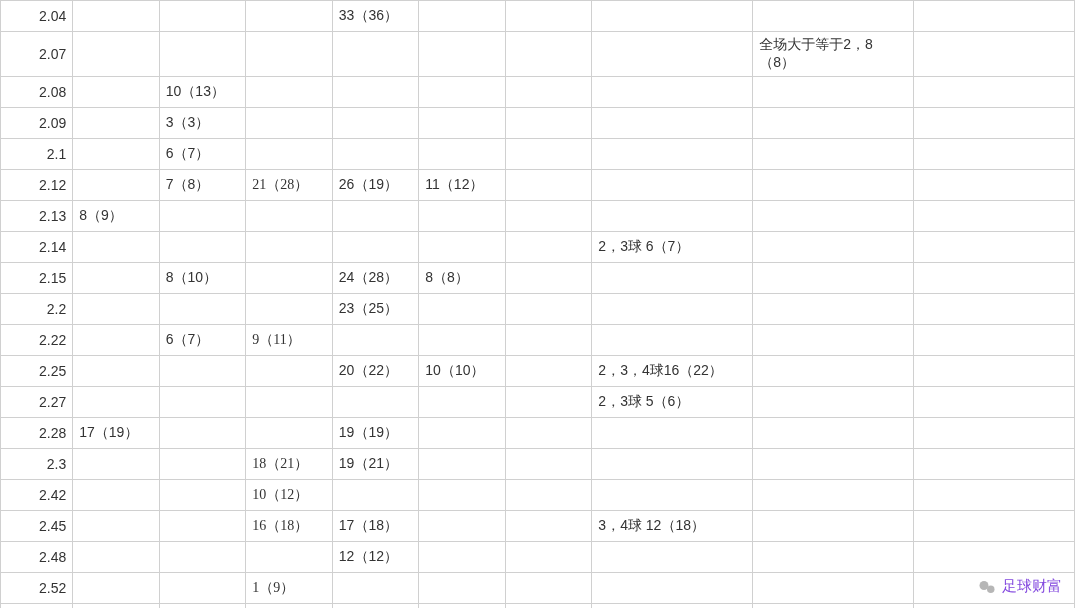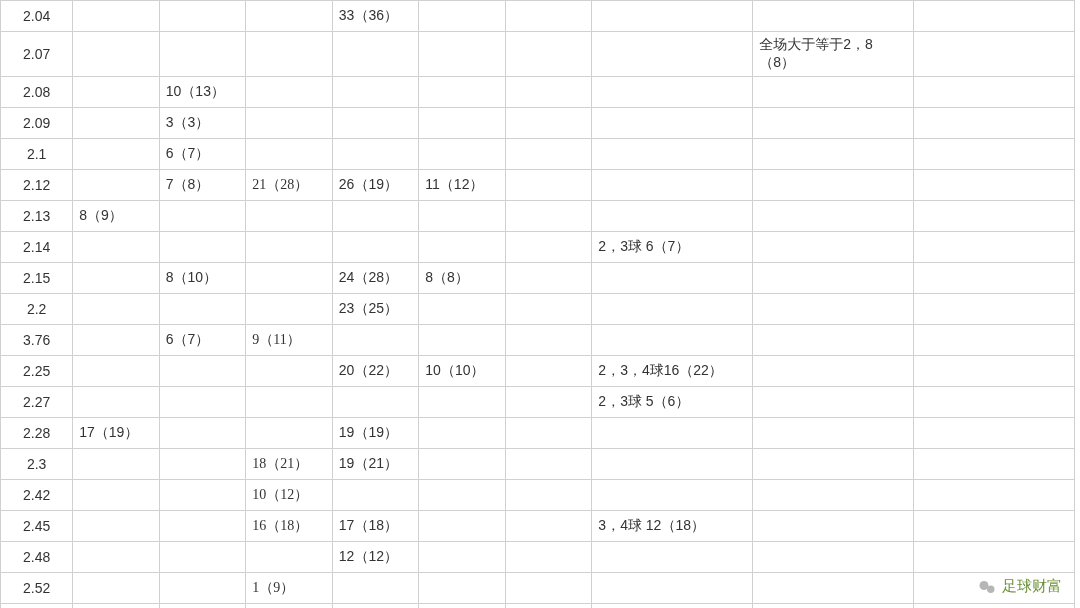--- a/index.html
+++ b/index.html
@@ -16,37 +16,37 @@
     table-layout: fixed;
   }
   td {
     border: 1px solid #d0d0d0;
     padding: 4px 6px;
     vertical-align: middle;
     word-wrap: break-word;
     height: 22px;
   }
   td.num {
-    text-align: center;
+    text-align: right;
     width: 58px;
   }
   td.c2 { width: 72px; }
   td.c3 { width: 72px; margin-left: 19px; }
   td.c4 { width: 72px; font-family: Liberation Serif, serif; }
   td.c5 { width: 72px; margin-left: 48px; }
   td.c6 { width: 72px; }
   td.c7 { width: 72px; }
   td.c8 { width: 145px; }
   td.c9 { width: 145px; }
   td.c10 { width: 145px; }
   .watermark {
     position: fixed;
     right: 18px;
     bottom: 12px;
-    color: #4d7c0f;
+    color: #6d28d9;
     font-size: 15px;
     display: flex;
     align-items: center;
     gap: 6px;
     opacity: 0.85;
   }
   .watermark-icon {
     display: inline-flex;
     width: 18px;
     height: 18px;
@@ -171,21 +171,21 @@
         <td class="c3"></td>
         <td class="c4"></td>
         <td class="c5">23（25）</td>
         <td class="c6"></td>
         <td class="c7"></td>
         <td class="c8"></td>
         <td class="c9"></td>
         <td class="c10"></td>
       </tr>
       <tr>
-        <td class="num">3.76</td>
+        <td class="num">2.22</td>
         <td class="c2"></td>
         <td class="c3">6（7）</td>
         <td class="c4">9（11）</td>
         <td class="c5"></td>
         <td class="c6"></td>
         <td class="c7"></td>
         <td class="c8"></td>
         <td class="c9"></td>
         <td class="c10"></td>
       </tr>

